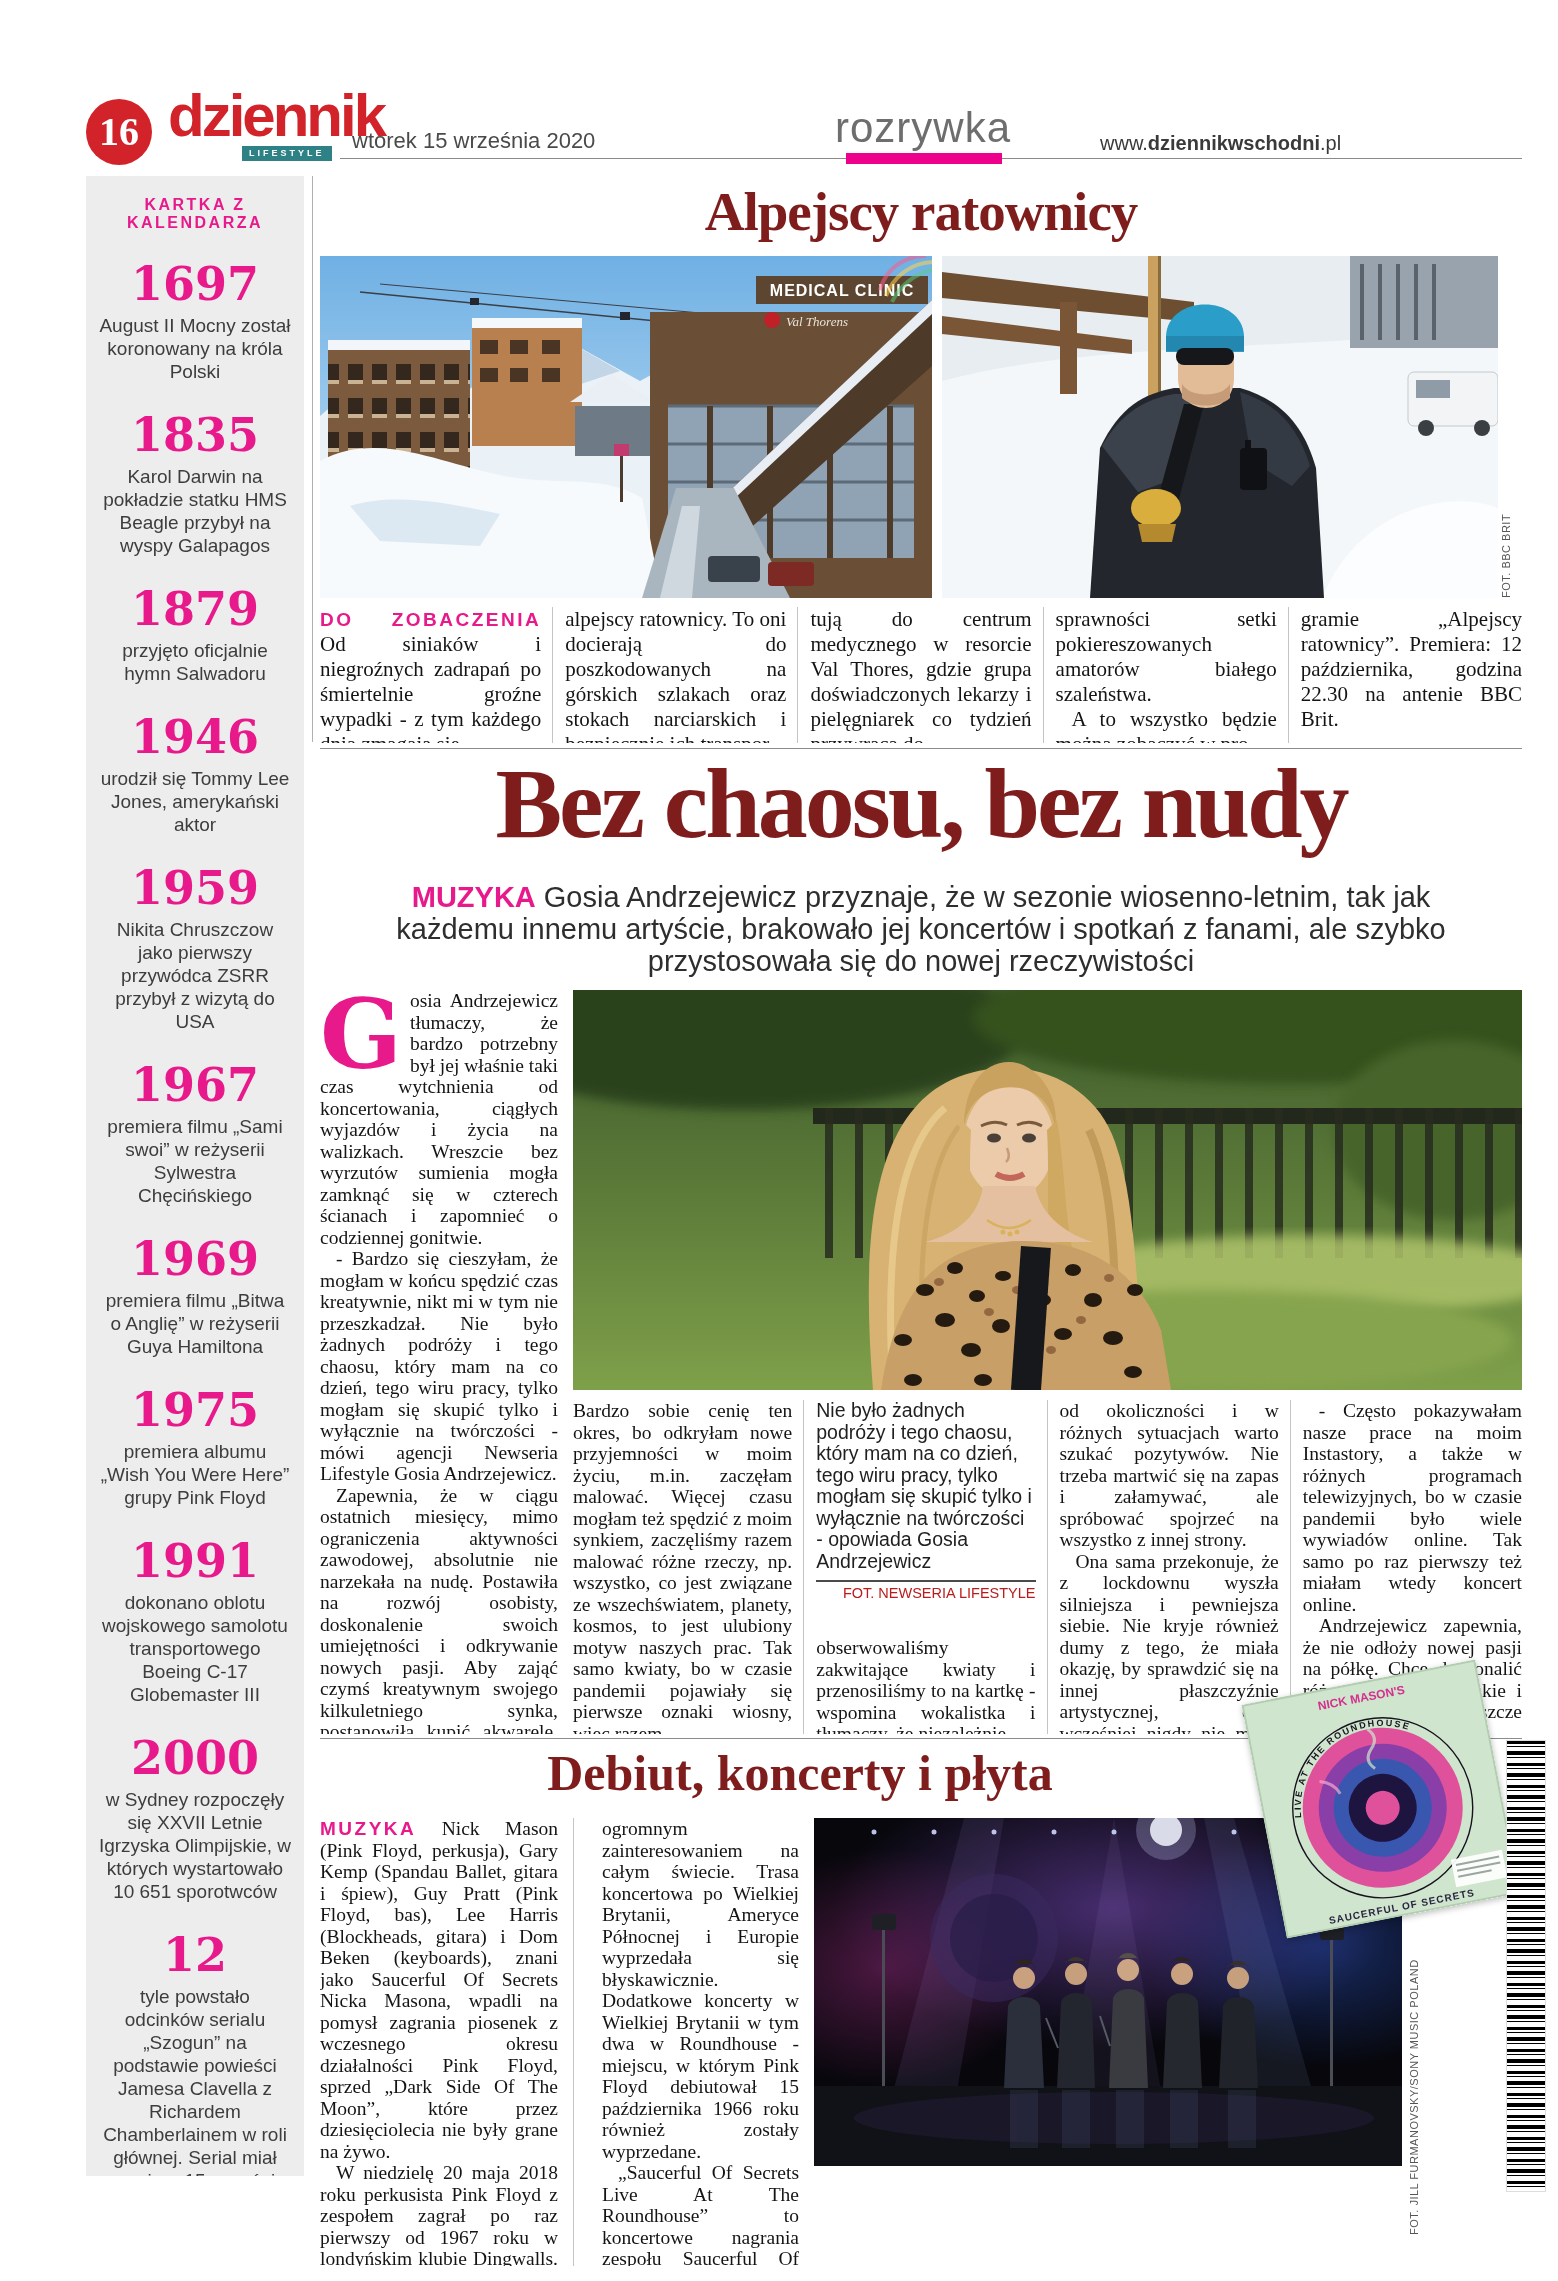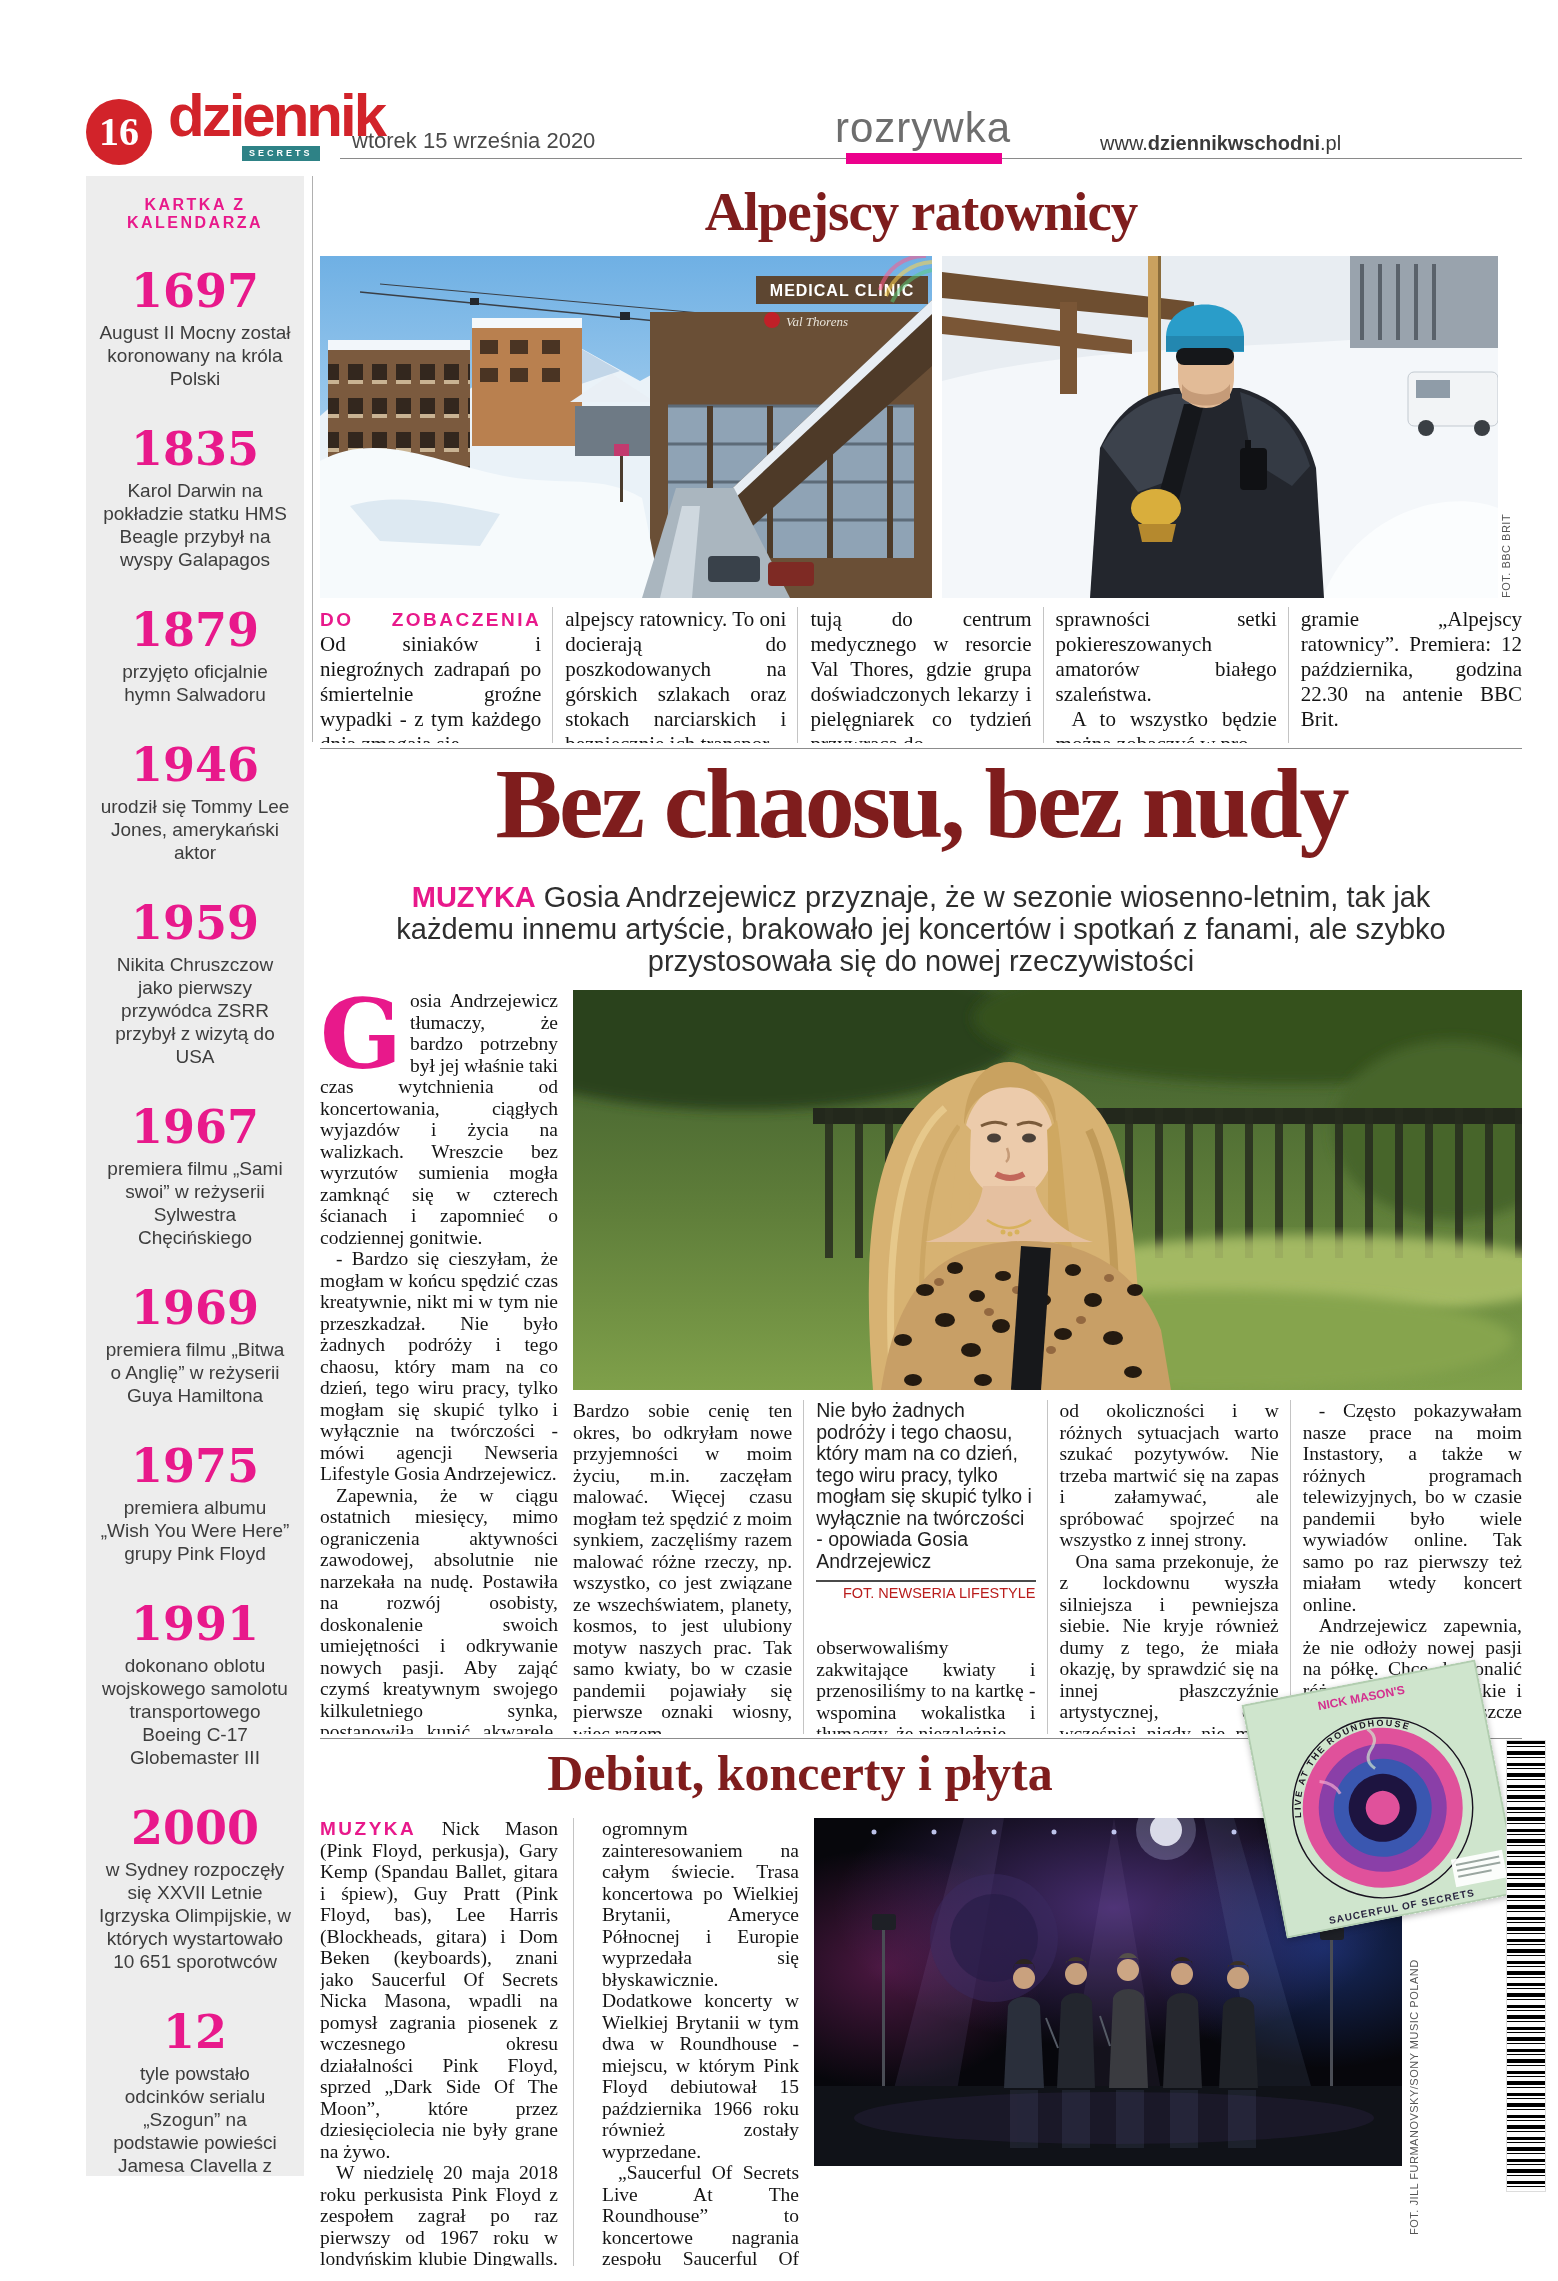--- a/index.html
+++ b/index.html
@@ -17,21 +17,21 @@
   .date{left:352px;top:128px;font:22px "Liberation Sans",sans-serif;color:#4a4a4a}
   .hline{left:340px;top:158px;width:1182px;height:1px;background:#8a8a8a}
   .section{left:828px;top:104px;width:190px;text-align:center;font:42px "Liberation Sans",sans-serif;
     color:#6e6e6e;letter-spacing:1px}
   .section-bar{left:846px;top:153px;width:156px;height:11px;background:#ec008c}
   .url{left:1100px;top:132px;width:422px;text-align:left;font:20px "Liberation Sans",sans-serif;color:#3a3a3a}
   .url b{font-weight:700}
 
   
   .sidebar{left:86px;top:176px;width:218px;height:2000px;background:#ededed;display:flex;flex-direction:column;
-    gap:34px;padding:20px 0 10px 0;overflow:hidden}
+    gap:27px;padding:20px 0 10px 0;overflow:hidden}
   .cal-title{text-align:center;font:700 16px "Liberation Sans",sans-serif;color:#e8198b;letter-spacing:2.5px}
   .cal-entry{text-align:center}
   .cal-year{font:700 46px/50px "DejaVu Serif",serif;color:#e8198b}
   .cal-text{font:19px/23px "Liberation Sans",sans-serif;color:#3d3d3d;padding:5px 12px 0 12px}
 
   
   .rule-v{left:312px;top:176px;width:1px;height:566px;background:#b0b0b0}
   .a-title{font-family:"Liberation Serif",serif;font-weight:700;color:#7f1d1d;text-align:center}
   .divider{left:320px;width:1202px;height:1px;background:#8c8c8c}
   .photo{overflow:hidden;background:#ccc}
@@ -78,21 +78,21 @@
     repeating-linear-gradient(to bottom,#000 0 3px,#fff 3px 5px,#000 5px 6px,#fff 6px 10px,
     #000 10px 14px,#fff 14px 16px,#000 16px 17px,#fff 17px 22px);border:1px solid #ddd}
 </style>
 </head>
 <body>
 
 <div class="page">
 
   <div class="abs pagenum">16</div>
   <div class="abs brand">dziennik</div>
-  <div class="abs brand-sub">SECRETS</div>
+  <div class="abs brand-sub">LIFESTYLE</div>
   <div class="abs date">wtorek 15 września 2020</div>
   <div class="abs hline"></div>
   <div class="abs section">rozrywka</div>
   <div class="abs section-bar"></div>
   <div class="abs url"><span>www.</span><b>dziennikwschodni</b><span>.pl</span></div>
 
   <aside class="abs sidebar">
     <div class="cal-title">KARTKA Z KALENDARZA</div>
     <div class="cal-entry">
         <div class="cal-year">1697</div>

